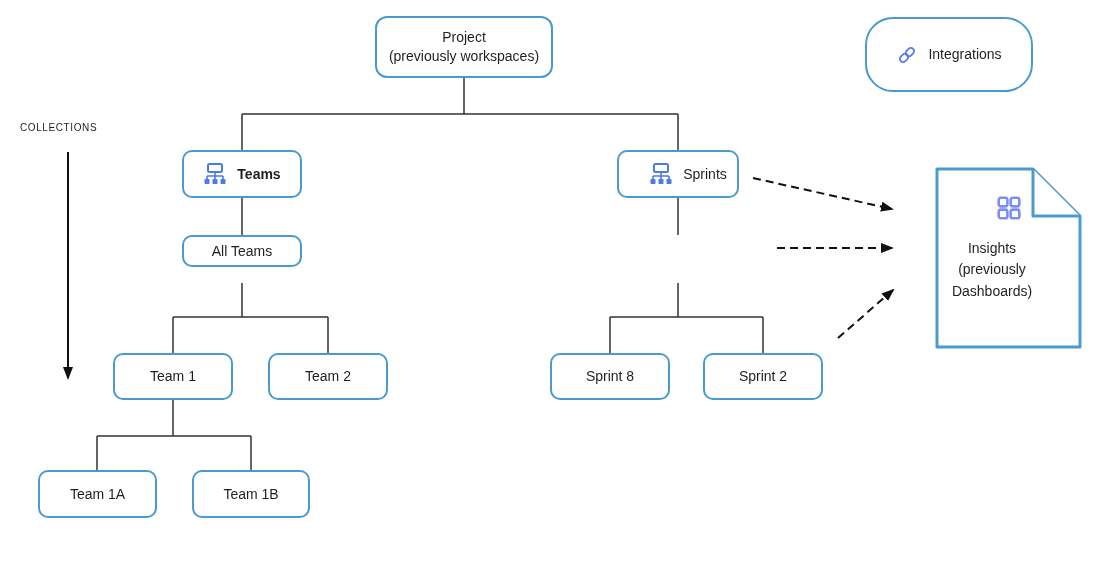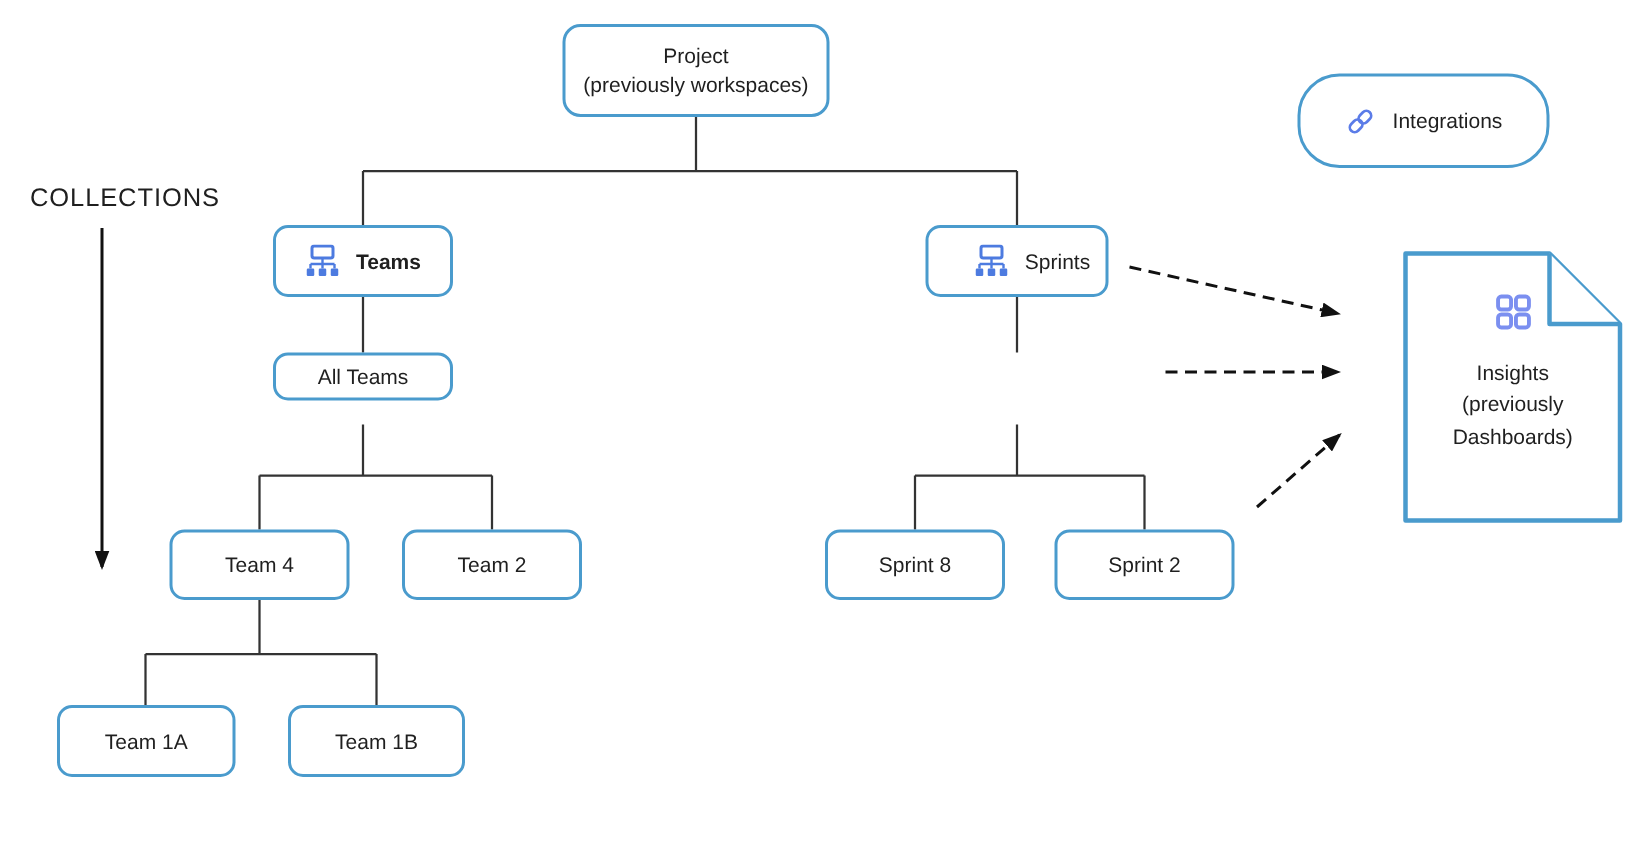--- a/index.html
+++ b/index.html
@@ -25,26 +25,26 @@
     line-height:1.35;
     text-align:center;
   }
   .node .row{display:flex;align-items:center;justify-content:center;gap:10px;}
   .node .icon{display:flex;align-items:center;justify-content:center;}
   .pill{border-radius:28px;}
   .rounded-lg{border-radius:12px;}
   .two-line{flex-direction:column;}
   .collections-label{
     position:absolute;left:20px;top:122px;
-    font-size:17px;letter-spacing:0.6px;
+    font-size:10px;letter-spacing:0.6px;
     color:#1f1f1f;
   }
   .insights-content{
     position:absolute;left:937px;top:169px;width:143px;height:178px;
-    display:flex;flex-direction:column;align-items:center;
+    display:flex;flex-direction:column;
     padding-top:26px;box-sizing:border-box;
     font-size:14px;line-height:1.55;text-align:center;
   }
   .insights-content .label-block{margin-top:10px;width:110px;}
 </style>
 </head>
 <body>
 
 <div class="canvas">
 
@@ -72,21 +72,21 @@
     </g>
   </svg>
 
   <div class="collections-label">COLLECTIONS</div>
 
   <div class="node rounded-lg two-line" style="left:375px;top:16px;width:178px;height:62px;">
     <div>Project</div>
     <div>(previously workspaces)</div>
   </div>
 
-  <div class="node pill" style="left:865px;top:17px;width:168px;height:63px;margin-top:32px;">
+  <div class="node pill" style="left:865px;top:17px;width:168px;height:75px;">
     <div class="row">
       <span class="icon">
         <svg width="22" height="22" viewBox="0 0 24 24">
           <g transform="rotate(-45 12 12)" fill="none" stroke="#5b7ce8" stroke-width="2">
             <rect x="2.5" y="8.5" width="10" height="7" rx="3.5"></rect>
             <rect x="11.5" y="8.5" width="10" height="7" rx="3.5"></rect>
           </g>
         </svg>
       </span>
       <span>Integrations</span>
@@ -122,21 +122,21 @@
       <span>Sprints</span>
     </div>
   </div>
 
   <div class="node" style="left:182px;top:235px;width:120px;height:32px;">
     <span>All Teams</span>
   </div>
 
 
   <div class="node" style="left:113px;top:353px;width:120px;height:47px;">
-    <span>Team 4</span>
+    <span>Team 1</span>
   </div>
   <div class="node" style="left:268px;top:353px;width:120px;height:47px;">
     <span>Team 2</span>
   </div>
 
   <div class="node" style="left:550px;top:353px;width:120px;height:47px;">
     <span>Sprint 8</span>
   </div>
   <div class="node" style="left:703px;top:353px;width:120px;height:47px;">
     <span>Sprint 2</span>

